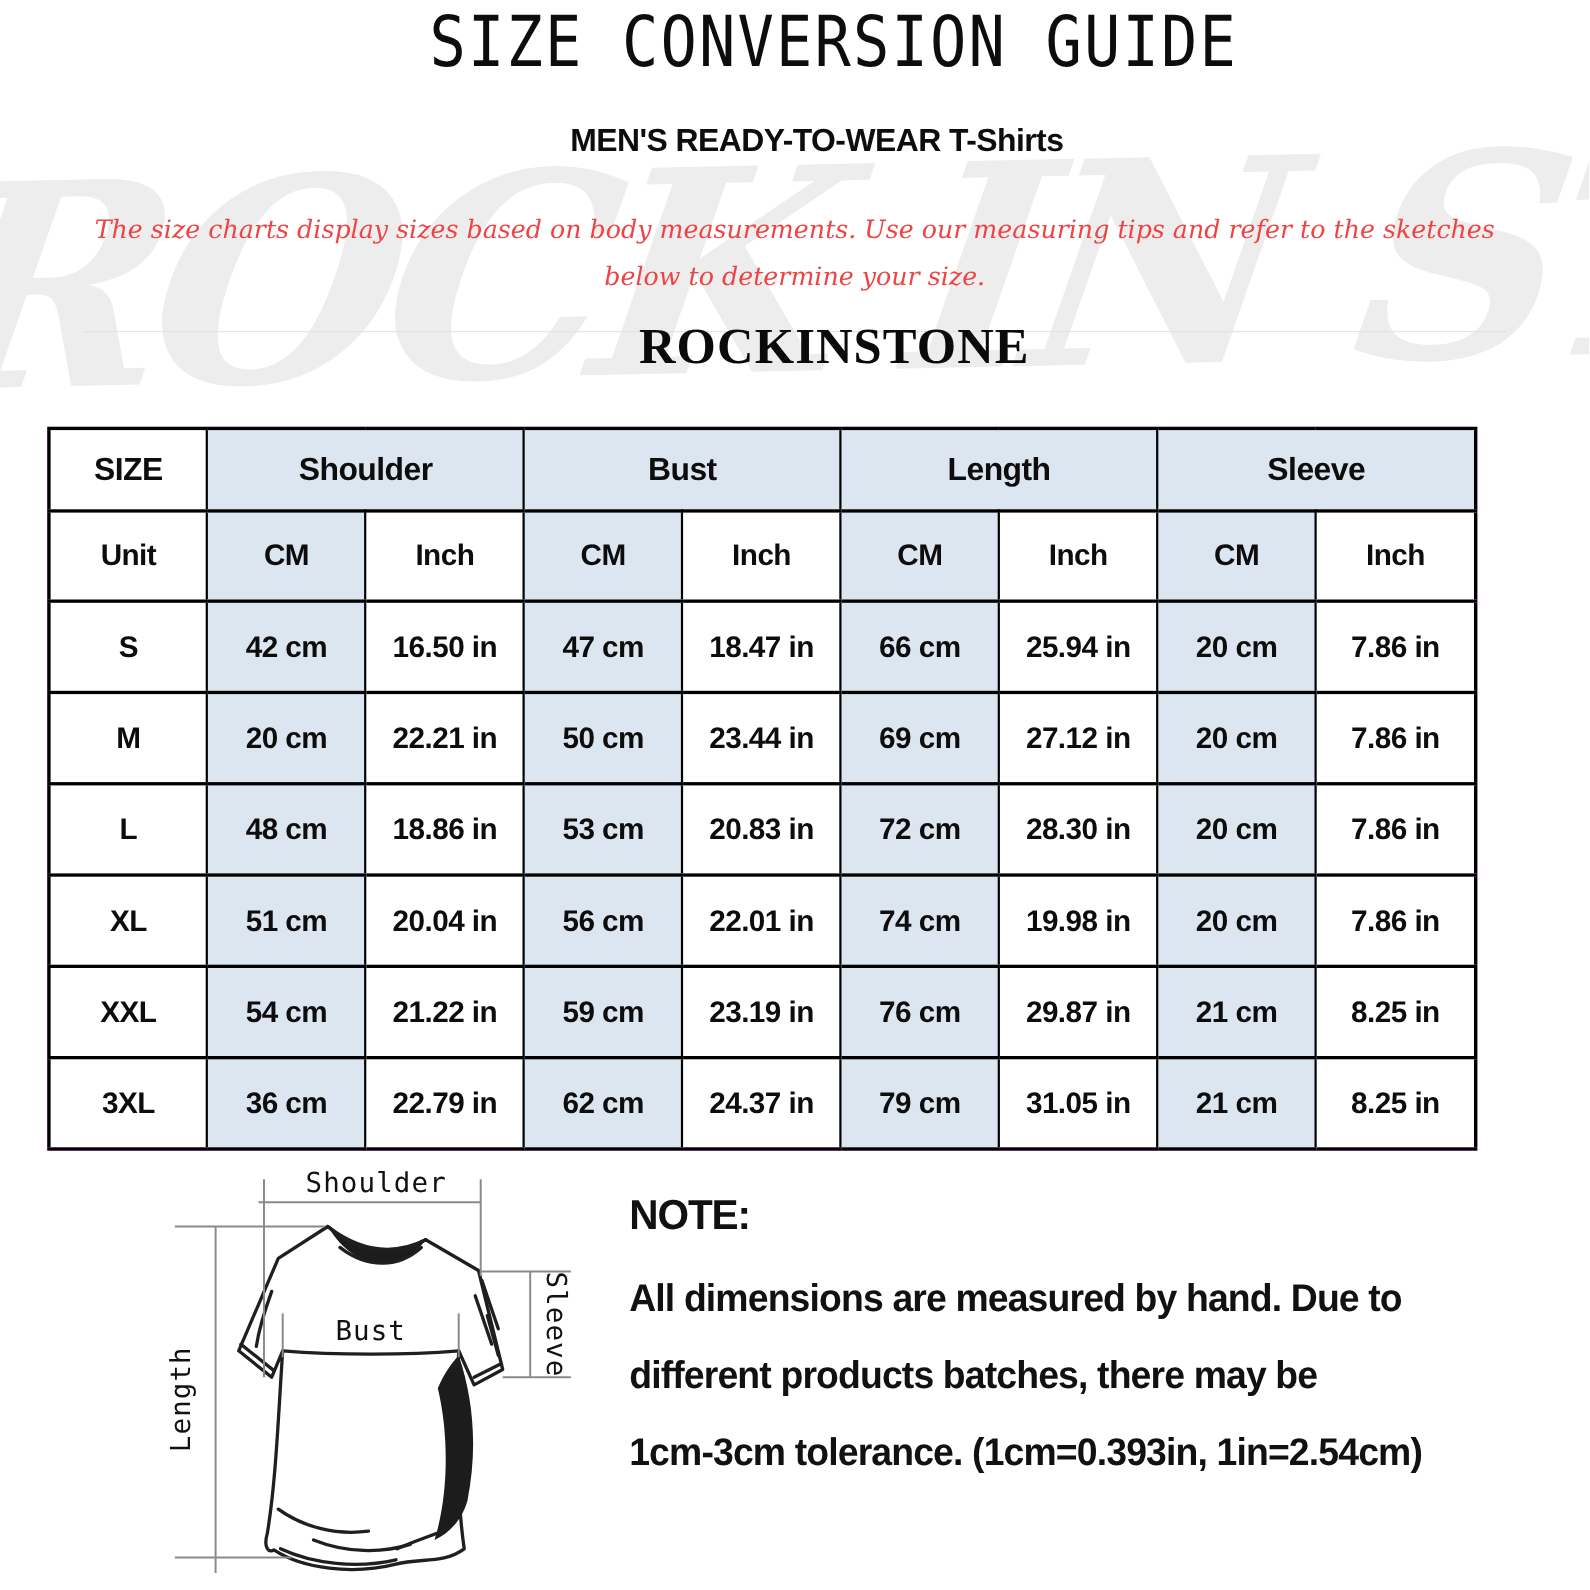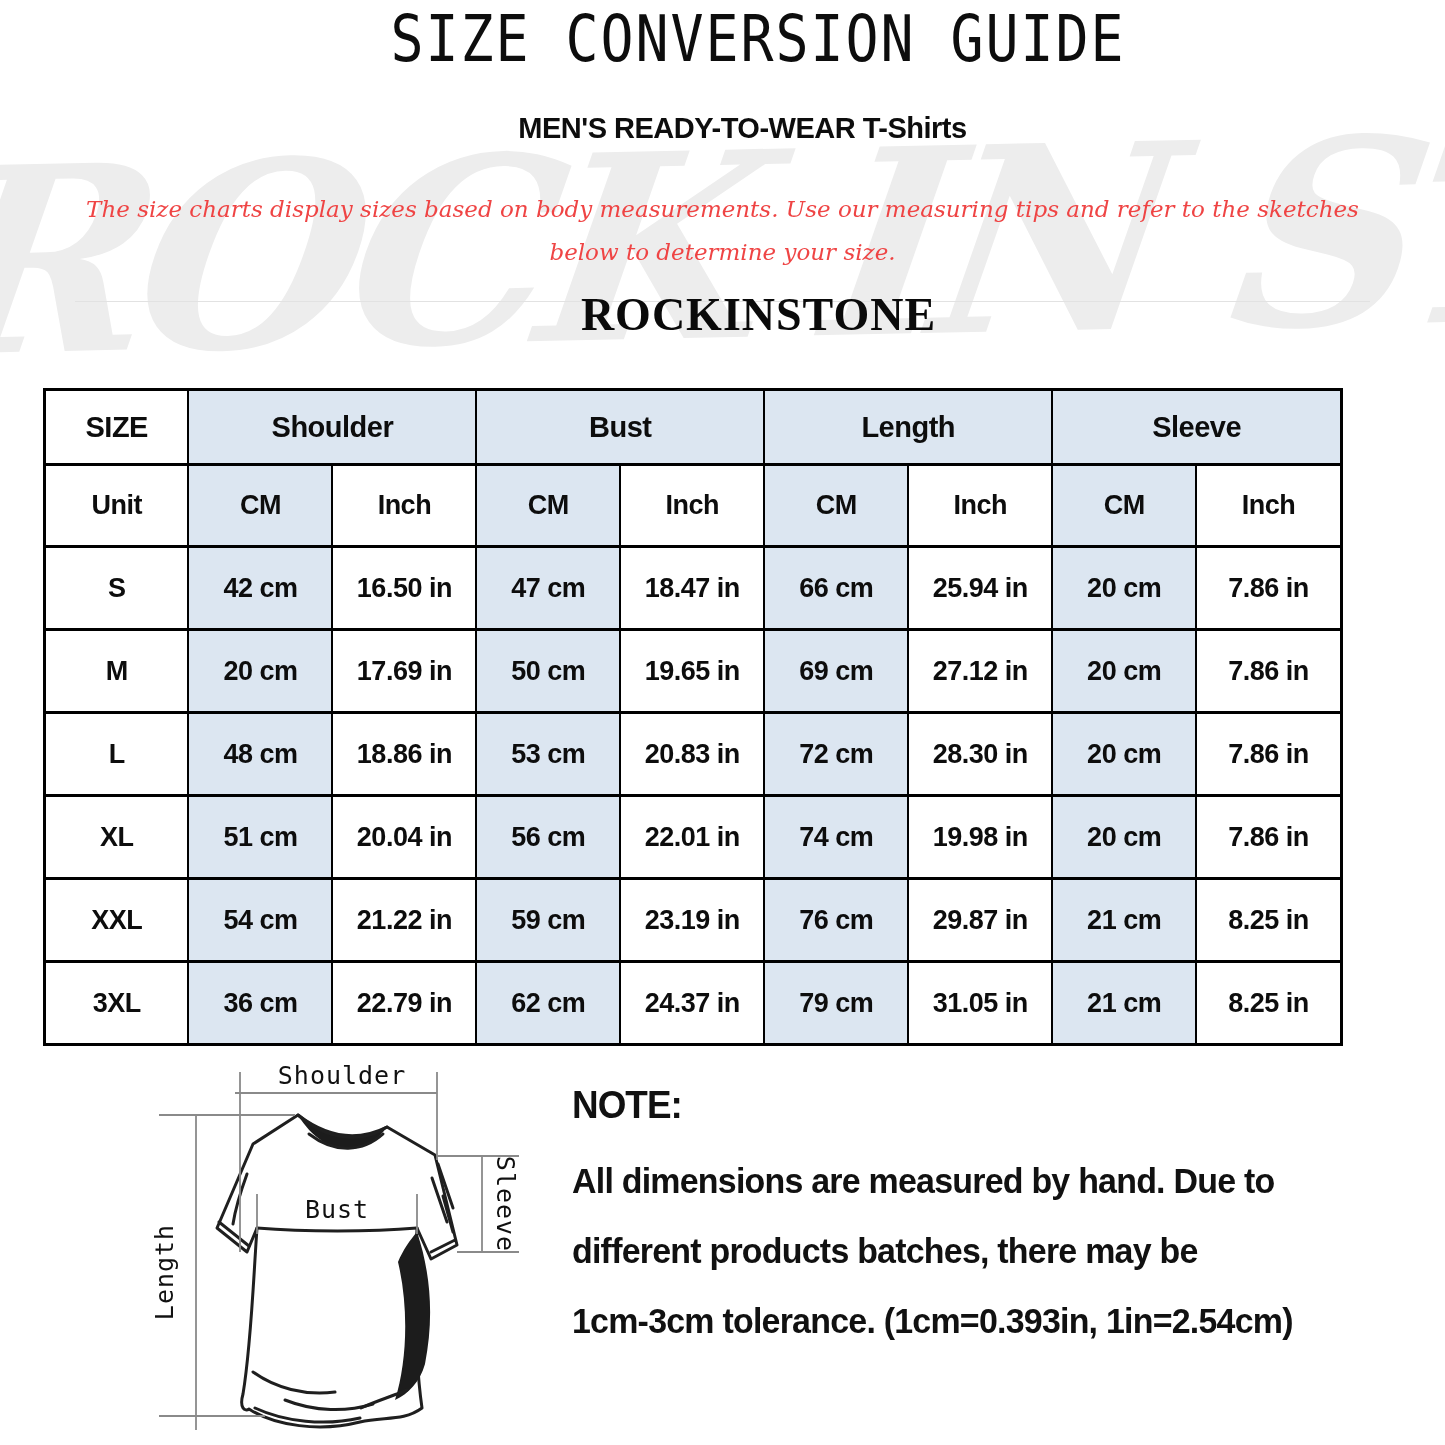--- a/index.html
+++ b/index.html
@@ -129,23 +129,23 @@
       <td class="b">47 cm</td>
       <td>18.47 in</td>
       <td class="b">66 cm</td>
       <td>25.94 in</td>
       <td class="b">20 cm</td>
       <td>7.86 in</td>
     </tr>
     <tr class="r-data">
       <td>M</td>
       <td class="b">20 cm</td>
-      <td>17.69 in</td>
+      <td>22.21 in</td>
       <td class="b">50 cm</td>
-      <td>19.65 in</td>
+      <td>23.44 in</td>
       <td class="b">69 cm</td>
       <td>27.12 in</td>
       <td class="b">20 cm</td>
       <td>7.86 in</td>
     </tr>
     <tr class="r-data">
       <td>L</td>
       <td class="b">48 cm</td>
       <td>18.86 in</td>
       <td class="b">53 cm</td>

